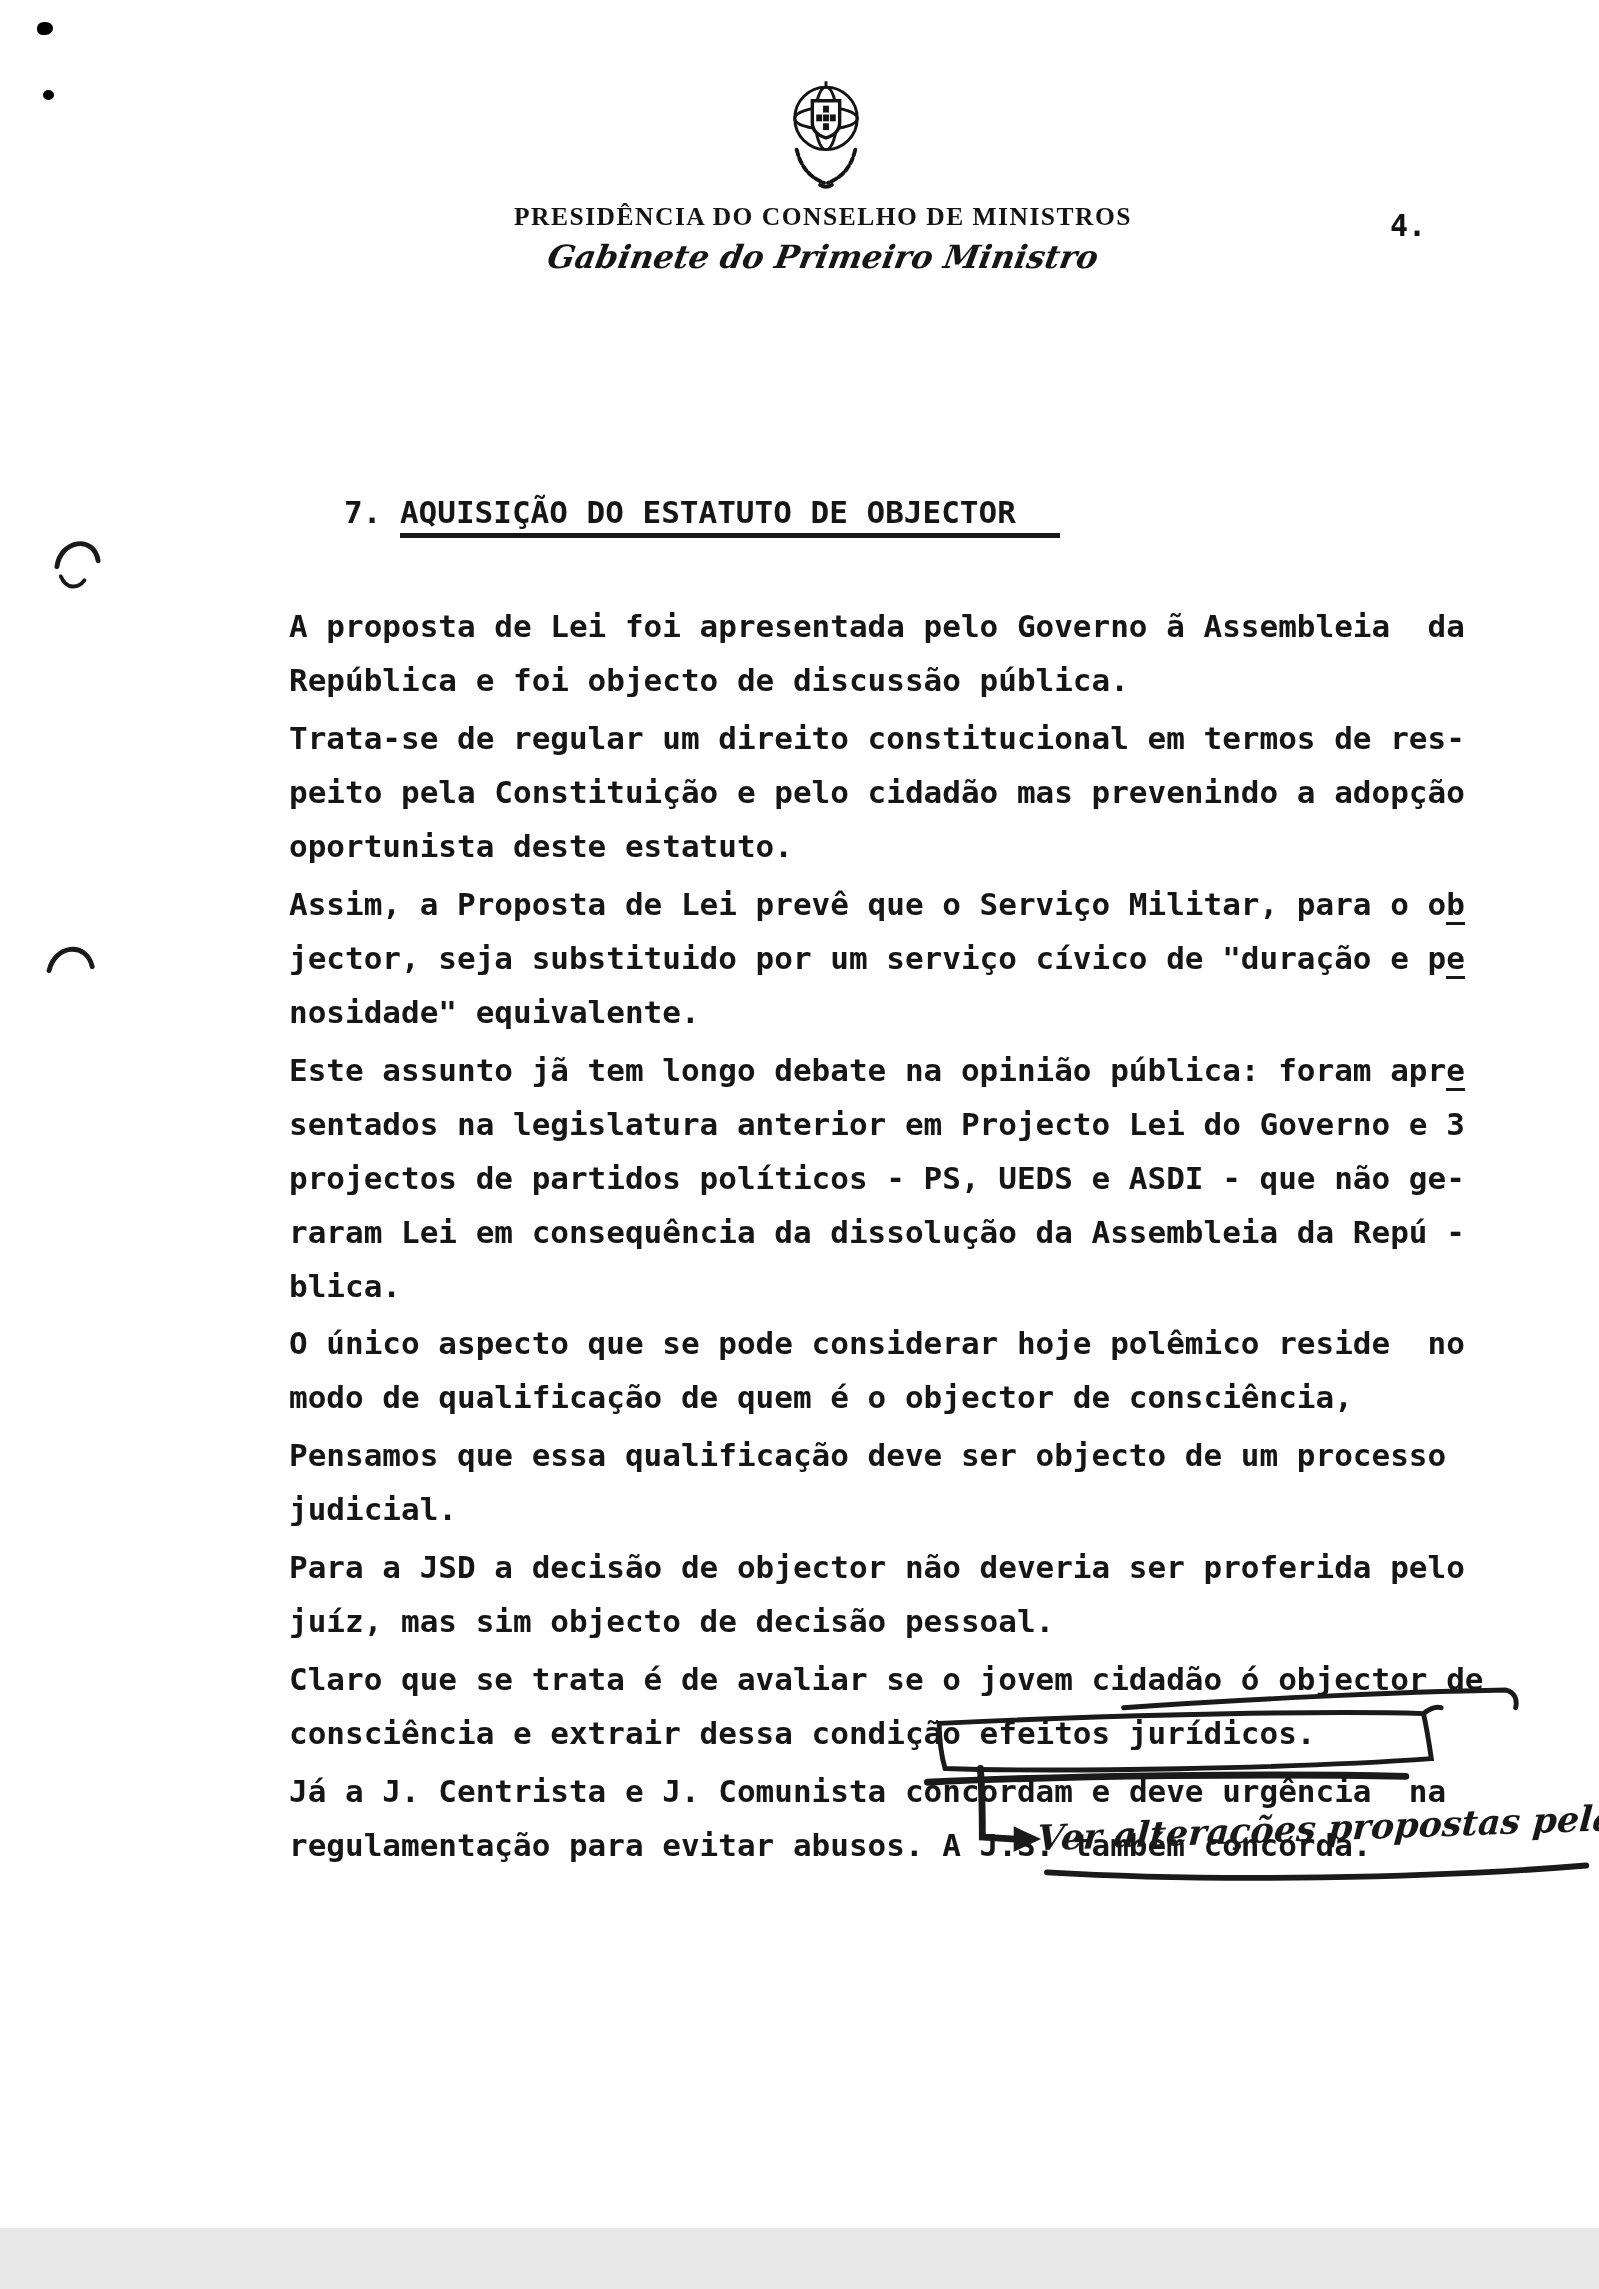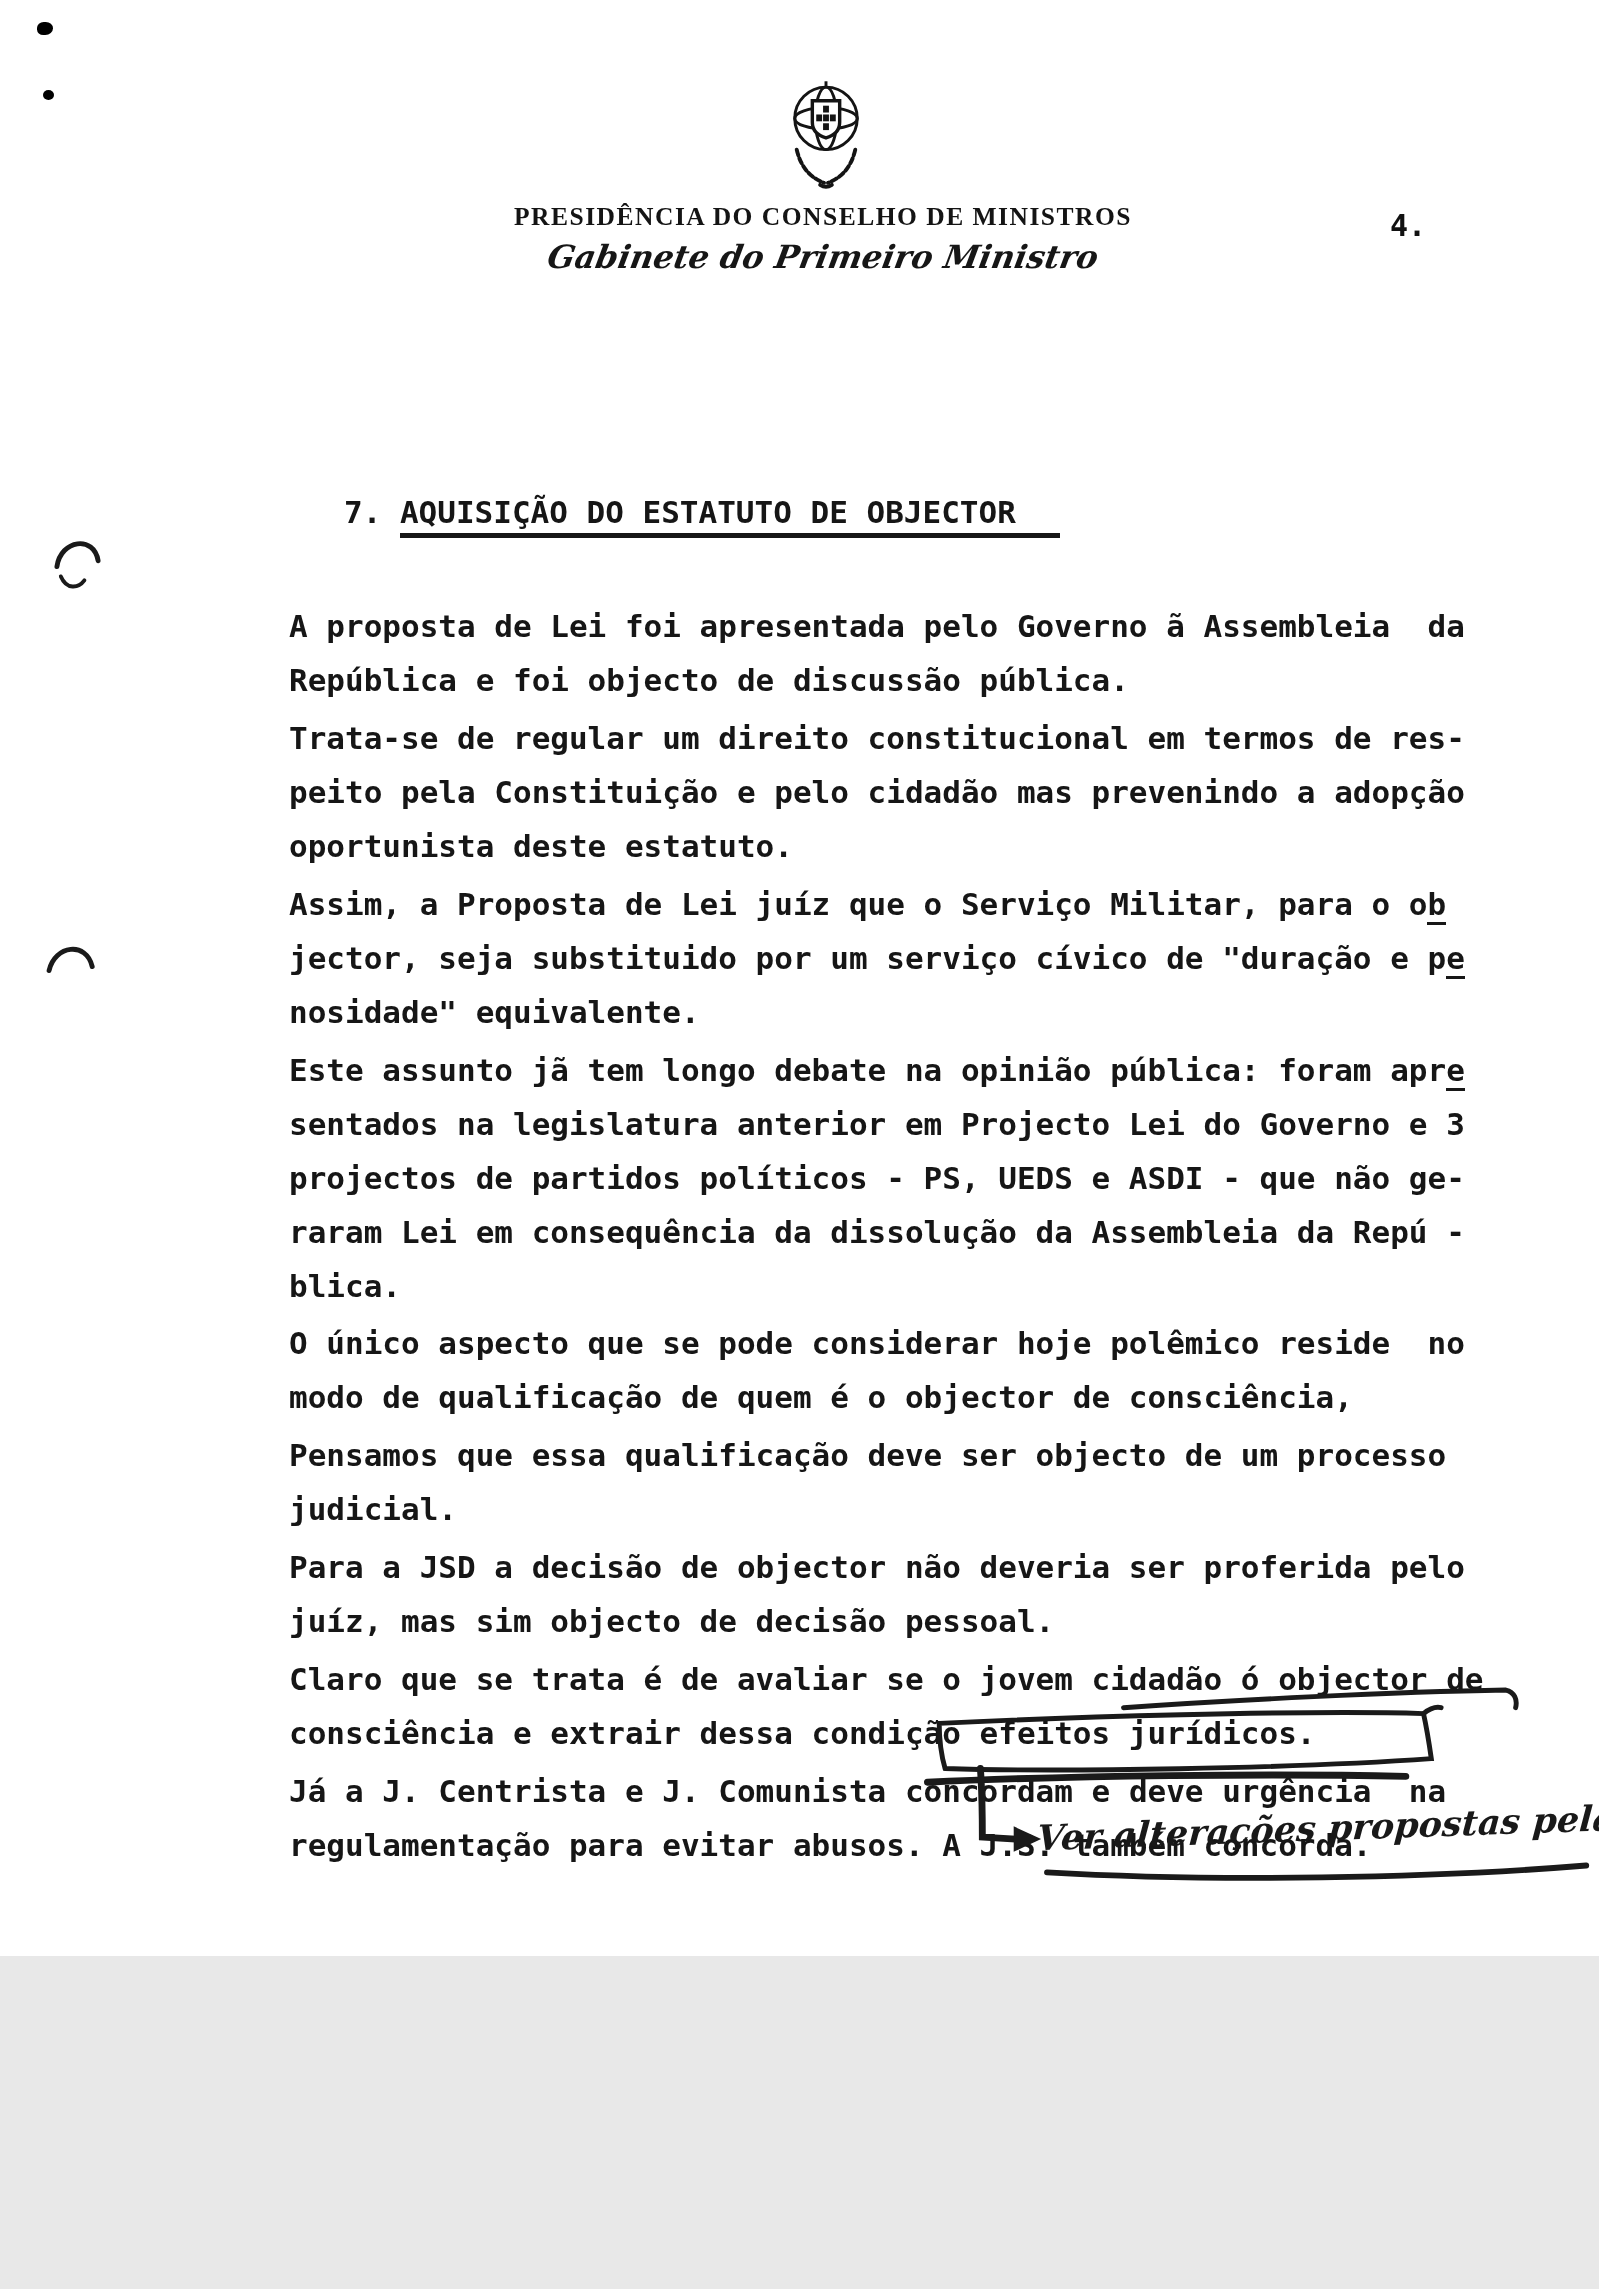--- a/index.html
+++ b/index.html
@@ -1,16 +1,16 @@
 <!DOCTYPE html>
 <html><head>
 <meta charset="utf-8">
 <style>
   html,body{margin:0;padding:0;background:#e8e8e8;}
-  .page{position:relative;width:1600px;height:1956px;background:#ffffff;overflow:hidden;
+  .page{position:relative;width:1600px;height:2228px;background:#ffffff;overflow:hidden;
         font-family:"DejaVu Sans Mono",monospace;}
   
   .hdr-title{position:absolute;left:431px;top:202px;width:784px;text-align:center;
              font-family:"Liberation Serif",serif;font-weight:bold;font-size:25.5px;
              letter-spacing:1.5px;color:#141414;white-space:pre;}
   .hdr-sub{position:absolute;left:529px;top:238px;width:588px;text-align:center;
            font-family:"DejaVu Serif",serif;font-style:italic;font-weight:bold;
            font-size:32px;color:#161616;transform:skewX(-10deg);}
   .pageno{position:absolute;left:1390px;top:208px;font-size:30px;font-weight:bold;
           color:#111;white-space:pre;}
@@ -81,21 +81,21 @@
       <div class="ln">República e foi objecto de discussão pública.</div>
     </div>
 
     <div class="para">
       <div class="ln">Trata-se de regular um direito constitucional em termos de res-</div>
       <div class="ln">peito pela Constituição e pelo cidadão mas prevenindo a adopção</div>
       <div class="ln">oportunista deste estatuto.</div>
     </div>
 
     <div class="para">
-      <div class="ln"><span>Assim, a Proposta de Lei juíz que o Serviço Militar, para o o</span><span class="tail-u">b</span></div>
+      <div class="ln"><span>Assim, a Proposta de Lei prevê que o Serviço Militar, para o o</span><span class="tail-u">b</span></div>
       <div class="ln"><span>jector, seja substituido por um serviço cívico de "duração e p</span><span class="tail-u">e</span></div>
       <div class="ln">nosidade" equivalente.</div>
     </div>
 
     <div class="para">
       <div class="ln"><span>Este assunto jã tem longo debate na opinião pública: foram apr</span><span class="tail-u">e</span></div>
       <div class="ln">sentados na legislatura anterior em Projecto Lei do Governo e 3</div>
       <div class="ln">projectos de partidos políticos - PS, UEDS e ASDI - que não ge-</div>
       <div class="ln">raram Lei em consequência da dissolução da Assembleia da Repú -</div>
       <div class="ln">blica.</div>

